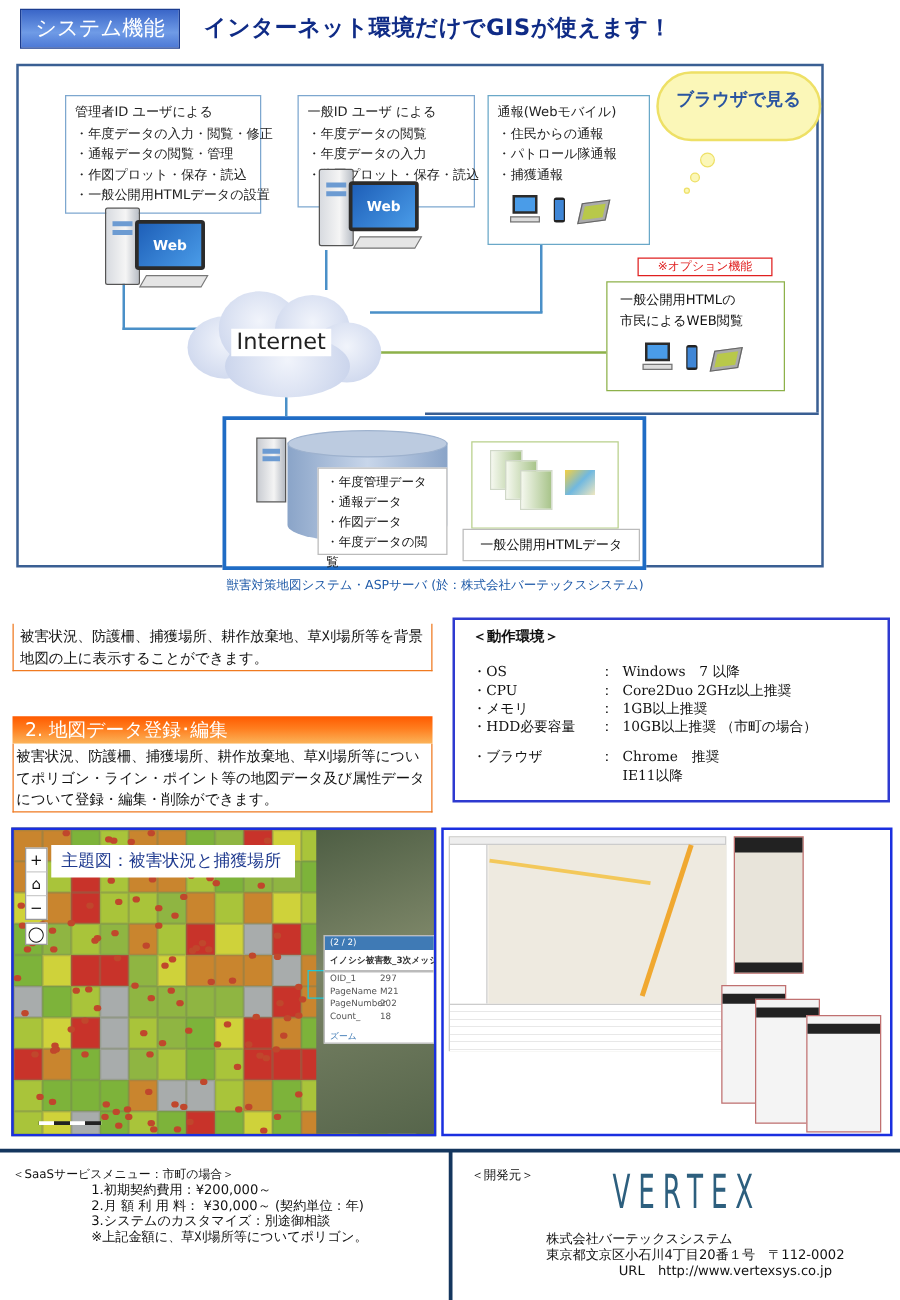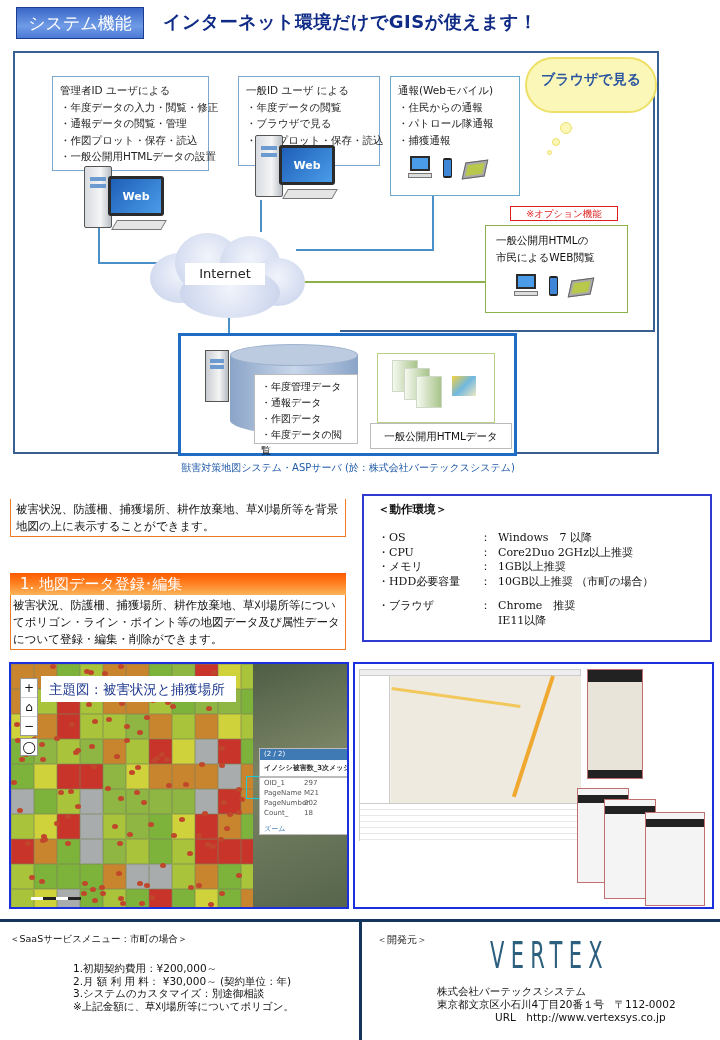--- a/index.html
+++ b/index.html
@@ -22,21 +22,21 @@
 
   .pc { width: 84px; height: 70px; }
   .tower { position: absolute; left: 0; top: 0; width: 28px; height: 62px; background: linear-gradient(90deg,#d8dbe0,#f5f5f5 60%,#b9bec6); border: 1px solid #555; border-radius: 2px; }
   .tower::before { content: ""; position: absolute; left: 5px; top: 10px; width: 16px; height: 4px; background: #6c9bd2; box-shadow: 0 7px 0 #6c9bd2; }
   .monitor { position: absolute; left: 24px; top: 10px; width: 56px; height: 40px; background: #2b2b2b; border-radius: 3px; padding: 3px; }
   .screen { width: 100%; height: 100%; background: linear-gradient(135deg,#1e5fb8,#4a9ce8); color: #fff; font-weight: bold; font-size: 11px; display: flex; align-items: center; justify-content: center; }
   .kbd { position: absolute; left: 30px; top: 54px; width: 50px; height: 10px; background: #e5e5e5; border: 1px solid #777; transform: skewX(-30deg); }
 
   .cloud { left: 150px; top: 228px; width: 155px; height: 90px; }
   .cloud .blob { position: absolute; background: radial-gradient(circle at 50% 40%, #f1f4fb, #c5d0ea); border-radius: 50%; }
-  .cloud .label { position: absolute; left: 35px; top: 35px; width: 80px; height: 22px; background: #fff; font-size: 13px; text-align: center; line-height: 22px; color: #222; }
+  .cloud .label { position: absolute; left: 35px; top: 35px; width: 80px; height: 22px; background: #fff; font-size: 18px; text-align: center; line-height: 22px; color: #222; }
 
   .thought { left: 525px; top: 57px; width: 132px; height: 56px; }
   .thought .bubble { position: absolute; left: 0; top: 0; width: 132px; height: 56px; background: #fbf7b8; border: 2px solid #eee066; border-radius: 28px; }
   .thought .txt { position: absolute; left: 0; top: 14px; width: 132px; text-align: center; color: #2a55a0; font-weight: bold; font-size: 14px; }
   .dot { position: absolute; background: #fbf7b8; border: 1px solid #eee066; border-radius: 50%; }
 
   .opt-label { left: 510px; top: 206px; width: 108px; height: 15px; border: 1px solid #e02020; color: #e02020; font-size: 9.5px; text-align: center; line-height: 13px; background: #fff; }
   .pub-box { left: 485px; top: 225px; width: 143px; height: 88px; border: 1px solid #8db14a; background: #fff; padding: 6px 10px; font-size: 10.5px; line-height: 17px; }
 
   .dev { display: inline-block; vertical-align: bottom; margin-right: 8px; }
@@ -89,21 +89,21 @@
   .popup .pt { font-weight: bold; color: #333; padding: 3px 4px; border-bottom: 2px solid #bbb; white-space: nowrap; overflow: hidden; }
   .popup .pr { display: flex; padding: 0 4px; line-height: 10px; }
   .popup .pr span:first-child { width: 40px; }
   .popup .pz { color: #3f7ab5; padding: 6px 4px; }
   .selcell { left: 235px; top: 112px; width: 15px; height: 23px; border: 1px solid #1ec8d6; }
 
   
   .footbar { left: 0; top: 919px; width: 720px; height: 3px; background: #14365e; }
   .footdiv { left: 359px; top: 921px; width: 3px; height: 119px; background: #14365e; }
   .saas { left: 10px; top: 933px; width: 340px; font-size: 9.5px; color: #111; }
-  .saas .t { margin-bottom: 16px; }
+  .saas .t { margin-bottom: 0; }
   .saas .items { padding-left: 63px; font-size: 10.5px; line-height: 12.5px; }
   .dev-s { left: 377px; top: 933px; width: 340px; font-size: 10px; }
   .logo { left: 490px; top: 933px; font-size: 30px; color: #2d5f7e; letter-spacing: 9px; transform: scaleY(1.25) scaleX(0.7); transform-origin: left top; font-family: "DejaVu Sans", sans-serif; }
   .company { left: 437px; top: 985px; font-size: 10.5px; line-height: 13px; }
   .company .ind { padding-left: 58px; }
 </style>
 </head>
 <body>
 
 <div class="abs hdr-badge">システム機能</div>
@@ -124,21 +124,21 @@
 <div class="abs ubox" style="left:52px;top:76px;width:157px;height:95px;">
   <div>管理者ID ユーザによる</div>
   <div>・年度データの入力・閲覧・修正</div>
   <div>・通報データの閲覧・管理</div>
   <div>・作図プロット・保存・読込</div>
   <div>・一般公開用HTMLデータの設置</div>
 </div>
 <div class="abs ubox" style="left:238px;top:76px;width:142px;height:90px;">
   <div>一般ID ユーザ による</div>
   <div>・年度データの閲覧</div>
-  <div>・ブラウザで見る</div>
+  <div>・年度データの入力</div>
   <div>・作図プロット・保存・読込</div>
 </div>
 <div class="abs ubox" style="left:390px;top:76px;width:130px;height:120px;border-color:#6aa8c8;">
   <div>通報(Webモバイル)</div>
   <div>・住民からの通報</div>
   <div>・パトロール隊通報</div>
   <div>・捕獲通報</div>
   <div style="margin-top:8px;padding-left:10px;">
     <span class="dev dev-pc"><span class="m">
           <i></i>
@@ -213,21 +213,21 @@
 </div>
 <div class="abs htmllabel">一般公開用HTMLデータ</div>
 <div class="abs asp-caption">獣害対策地図システム・ASPサーバ (於：株式会社バーテックスシステム)</div>
 
 <div class="abs f1">
   <div class="fbody">被害状況、防護柵、捕獲場所、耕作放棄地、草刈場所等を背景地図の上に表示することができます。</div>
 </div>
 
 <div class="abs f2">
   <div class="fhdr">
-    <span>1. 地図データ登録･編集</span>
+    <span>2. 地図データ登録･編集</span>
   </div>
   <div class="fbody">被害状況、防護柵、捕獲場所、耕作放棄地、草刈場所等についてポリゴン・ライン・ポイント等の地図データ及び属性データについて登録・編集・削除ができます。</div>
 </div>
 
 <div class="abs env">
   <div class="ttl">＜動作環境＞</div>
   <div class="row">
       <span class="k">・OS</span>
       <span class="c">：</span>
       <span>Windows　7 以降</span>

